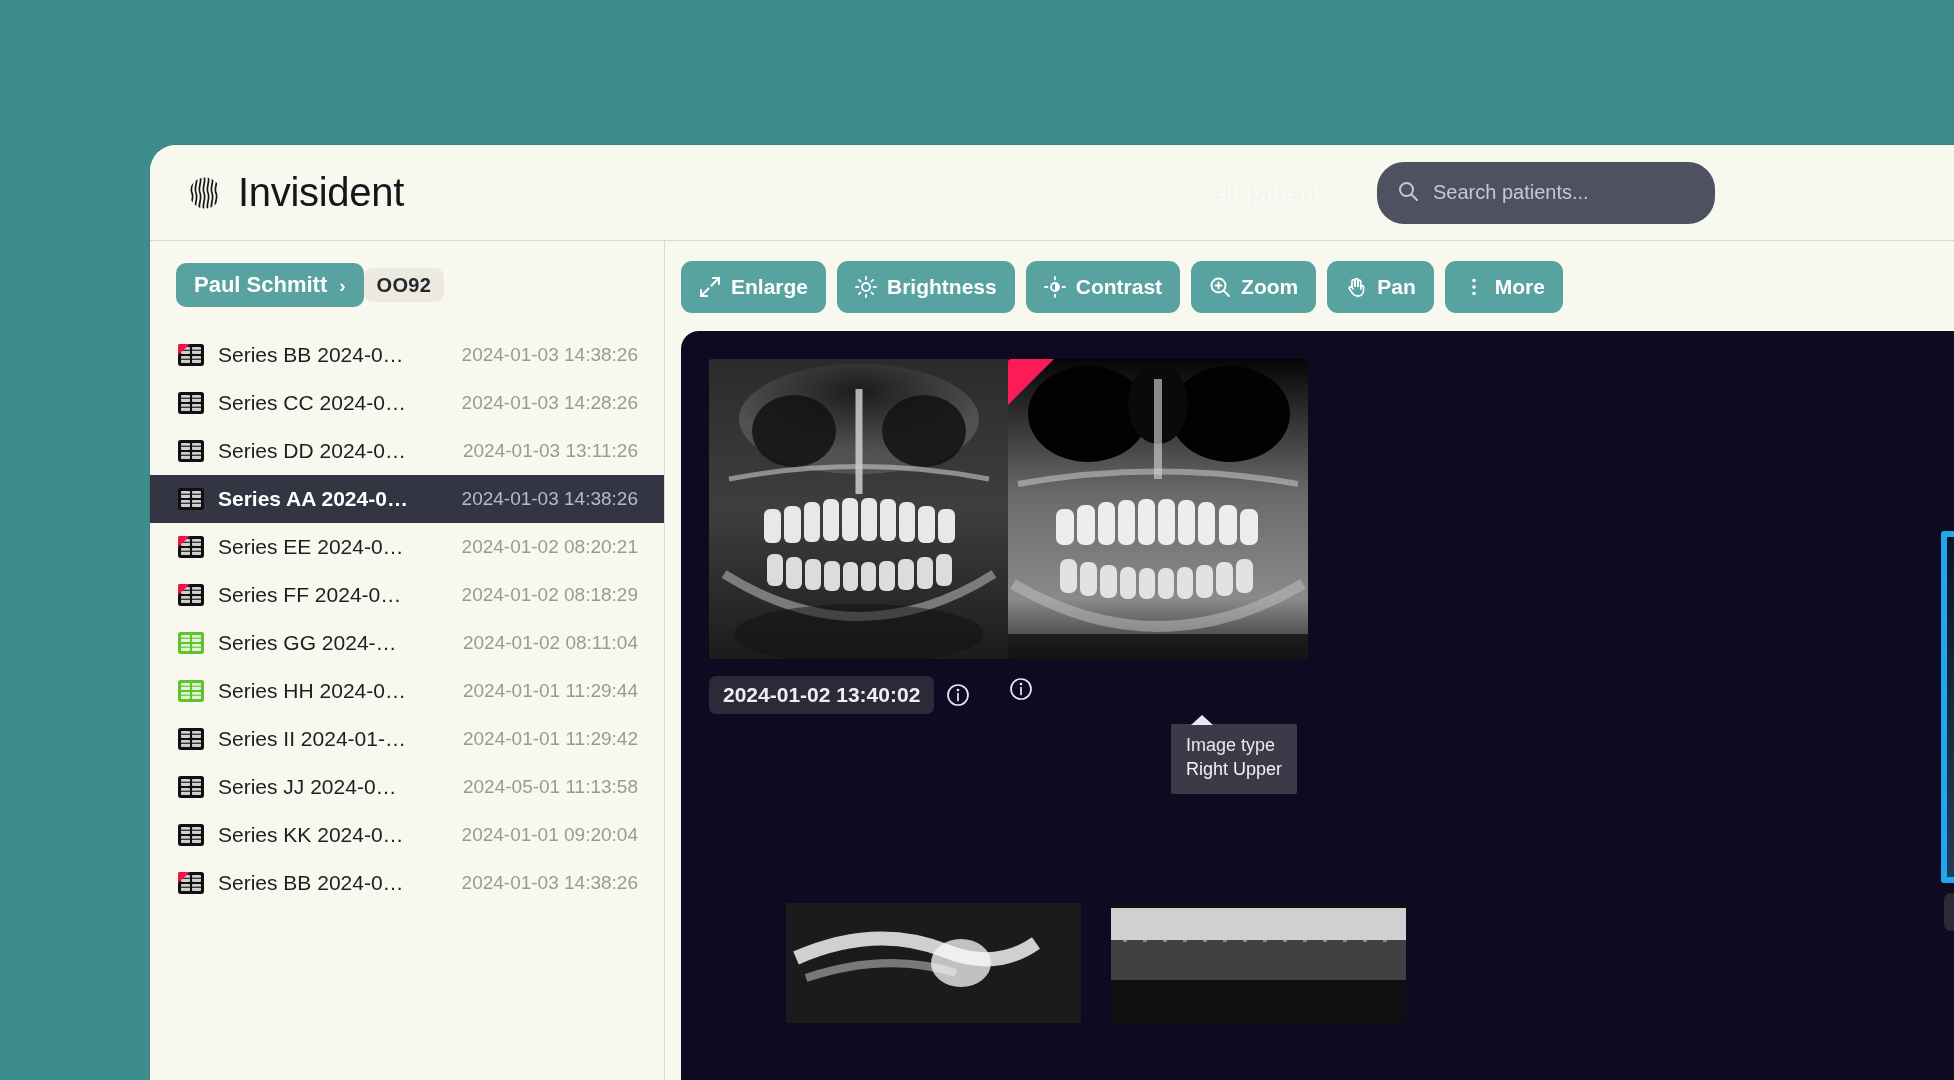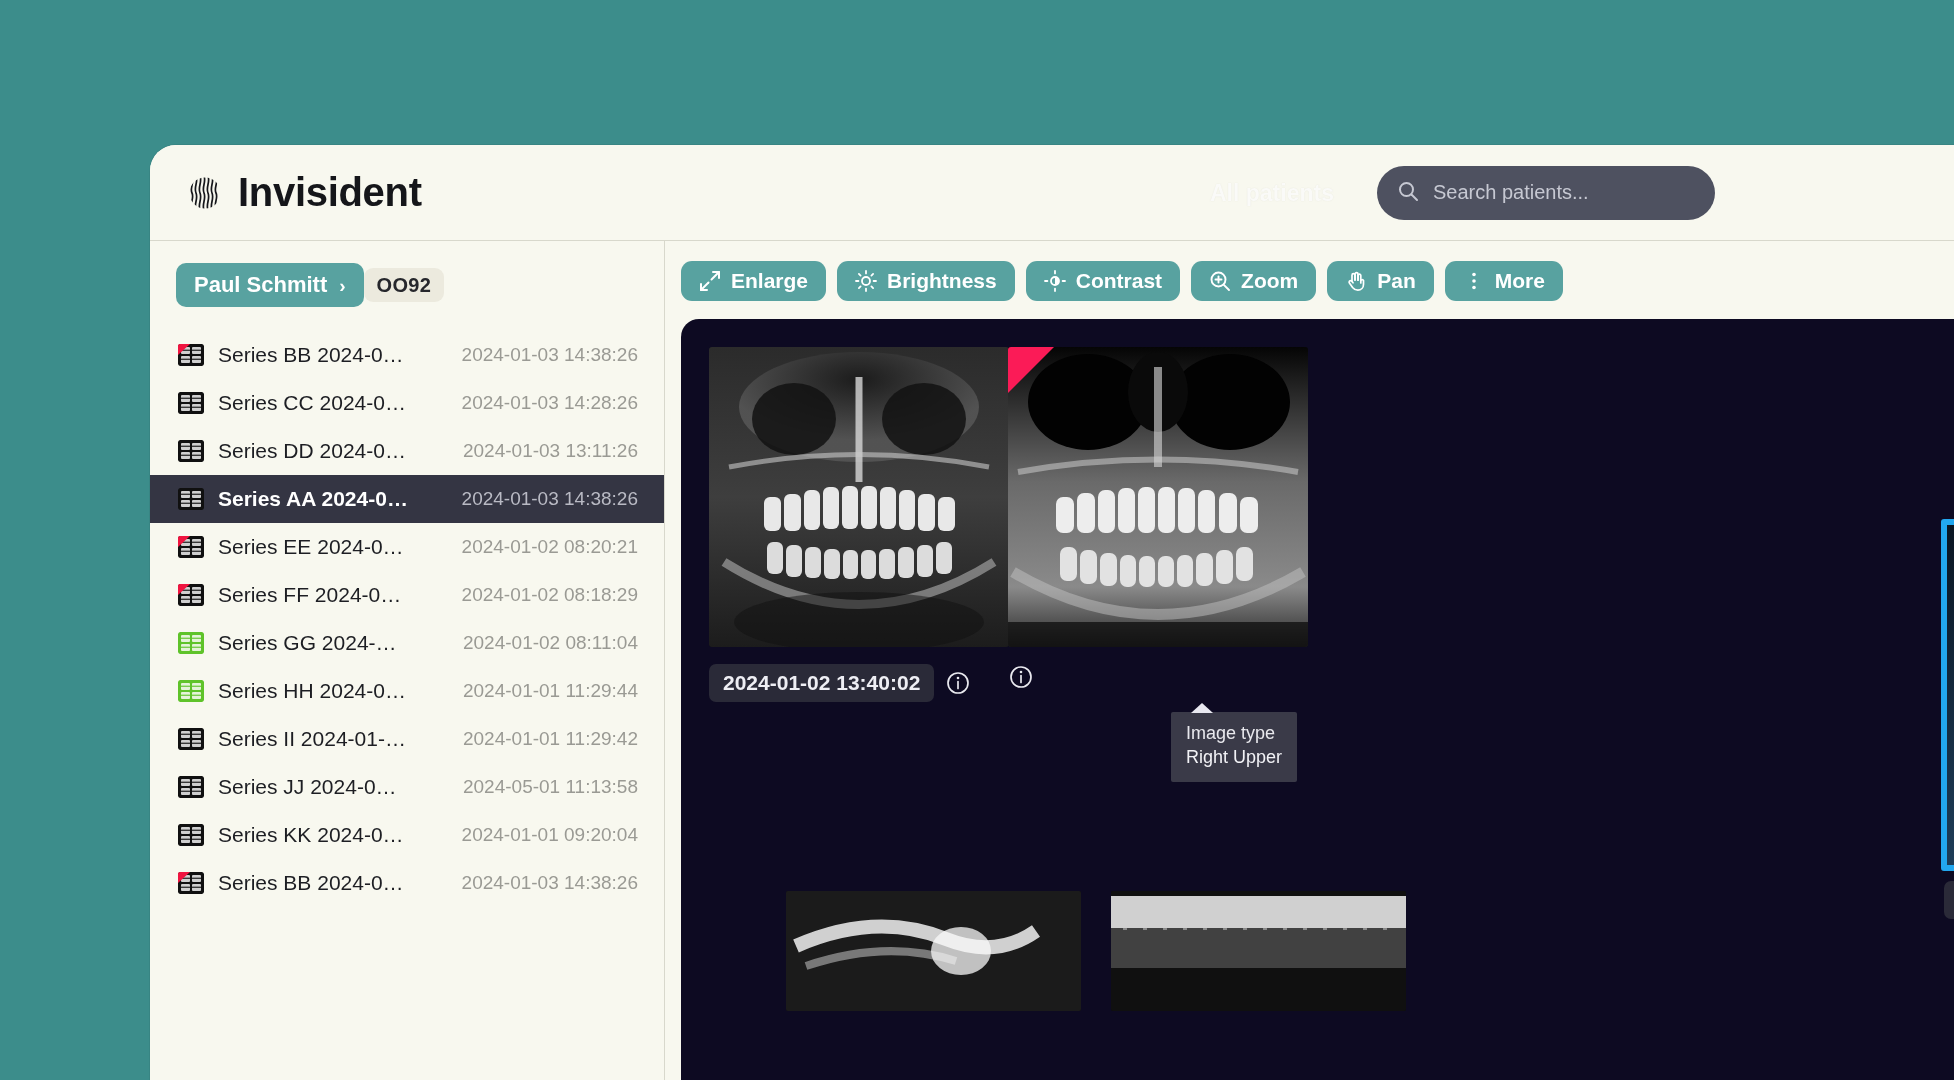--- a/index.html
+++ b/index.html
@@ -49,21 +49,21 @@
   .brand-mark {
     width: 34px;
     height: 34px;
     flex: 0 0 34px;
     position: relative;
   }
   .brand-mark svg { display: block; }
 
   .brand-name {
     font-size: 40px;
-    font-weight: 700;
+    font-weight: 400;
     color: #15161a;
     letter-spacing: -0.3px;
   }
 
   .header-center {
     position: absolute;
     left: 1060px;
     top: 50%;
     transform: translateY(-50%);
     font-size: 23px;
@@ -73,21 +73,21 @@
     white-space: nowrap;
     pointer-events: none;
   }
 
   .search-box {
     position: absolute;
     right: 395px;
     top: 50%;
     transform: translateY(-50%);
     width: 338px;
-    height: 54px;
+    height: 62px;
     background: #4e5160;
     border-radius: 27px;
     display: flex;
     align-items: center;
     padding: 0 20px;
     gap: 14px;
   }
   .search-box .placeholder {
     font-size: 20px;
     color: #c6c8d2;
@@ -199,21 +199,21 @@
     display: flex;
     gap: 11px;
     padding: 0 0 18px 0;
   }
 
   .tool-btn {
     background: #58a2a0;
     color: #ffffff;
     border: none;
     border-radius: 11px;
-    height: 40px;
+    height: 52px;
     padding: 0 18px;
     display: inline-flex;
     align-items: center;
     gap: 10px;
     font-size: 21px;
     font-weight: 600;
     font-family: inherit;
     cursor: pointer;
     white-space: nowrap;
   }

